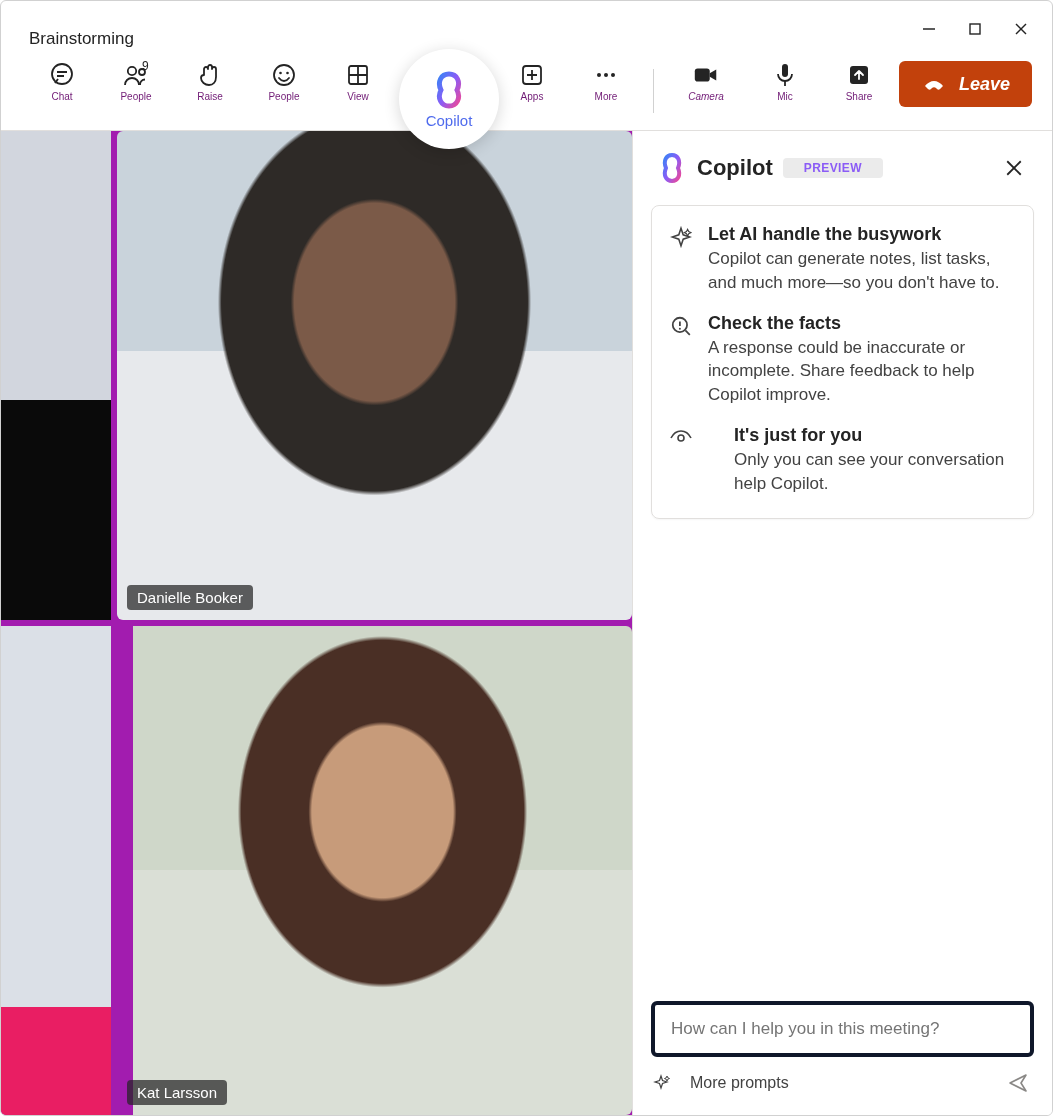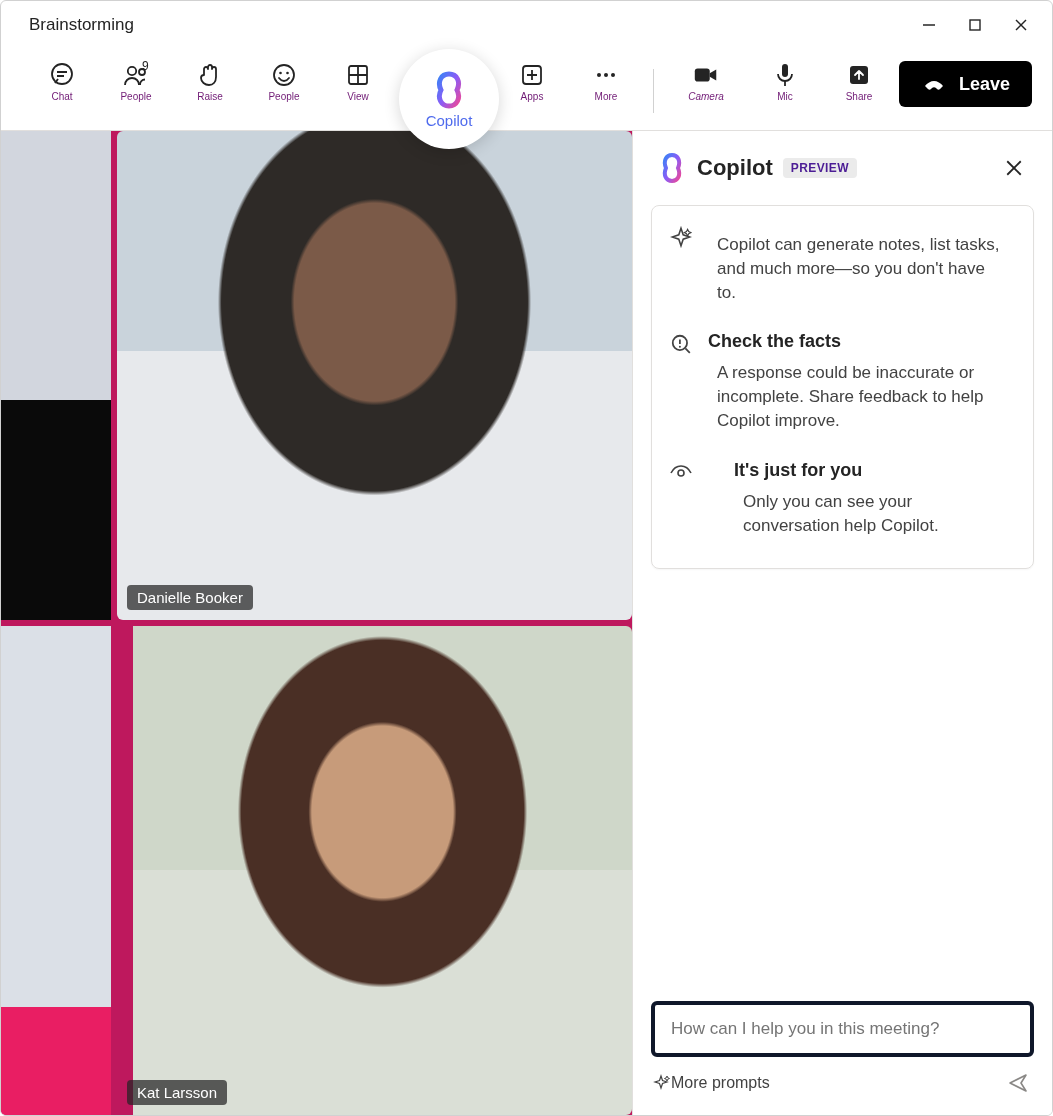--- a/index.html
+++ b/index.html
@@ -1,20 +1,20 @@
 <!DOCTYPE html>
 <html><head>
 <meta charset="utf-8">
 <style>
   * { box-sizing: border-box; }
   html, body { margin:0; padding:0; font-family:"Segoe UI", -apple-system, Helvetica, Arial, sans-serif; background:#fff; color:#242424; }
   body { width:1053px; height:1116px; display:flex; flex-direction:column; overflow:hidden; border:1px solid #d1d1d1; border-radius:6px; position:relative; }
 
   
-  .title-bar { height:48px; display:flex; align-items:center; padding:0 8px 0 28px; }
+  .title-bar { height:48px; display:flex; align-items:flex-end; padding:0 8px 0 28px; }
   .title-bar .title { font-size:17px; color:#242424; flex:1; }
   .win-controls { display:flex; gap:0; }
   .win-btn { width:46px; height:40px; display:flex; align-items:center; justify-content:center; color:#242424; }
   .win-btn svg { width:14px; height:14px; }
 
   
   .toolbar { height:82px; display:flex; align-items:flex-start; padding:6px 20px 0 24px; gap:0; border-bottom:1px solid #e1dfdd; position:relative; }
   .tool-item { width:74px; display:flex; flex-direction:column; align-items:center; gap:2px; padding:6px 0 0 0; cursor:pointer; position:relative; }
   .tool-item.wide { width:84px;font-style:italic; }
   .tool-item .icon { width:28px; height:28px; display:flex; align-items:center; justify-content:center; position:relative; }
@@ -24,26 +24,26 @@
 
   .copilot-floating {
     position:absolute; top:48px; left:398px; width:100px; height:100px;
     background:#fff; border-radius:50%; box-shadow:0 3px 16px rgba(0,0,0,0.16);
     display:flex; flex-direction:column; align-items:center; justify-content:center; gap:2px;
     z-index:10;
   }
   .copilot-floating .icon { width:40px; height:40px; display:flex; align-items:center; justify-content:center; }
   .copilot-floating .label { font-size:15px; color:#4F6BED; font-weight:500; }
 
-  .leave-btn { margin-left:auto; margin-top:6px; height:46px; padding:0 22px; background:#000000; color:#fff; border:none; border-radius:6px; font-size:18px; font-weight:600; display:flex; align-items:center; gap:12px; cursor:pointer; }
+  .leave-btn { margin-left:auto; margin-top:6px; height:46px; padding:0 22px; background:#c2410c; color:#fff; border:none; border-radius:6px; font-size:18px; font-weight:600; display:flex; align-items:center; gap:12px; cursor:pointer;font-style:italic; }
   .leave-btn svg { width:26px; height:26px; }
 
   
   .body { flex:1; display:flex; min-height:0; }
-  .video-area { flex:1; display:grid; grid-template-columns:110px 1fr; grid-template-rows:1fr 1fr; gap:6px; background:#be185d; padding:0; min-width:0; }
+  .video-area { flex:1; display:grid; grid-template-columns:110px 1fr; grid-template-rows:1fr 1fr; gap:6px; background:#a21caf; padding:0; min-width:0; }
   .tile { position:relative; overflow:hidden; }
   .tile.left { grid-column:1; background:#d8dbe3; }
   .tile.left.top { grid-row:1; }
   .tile.left.bottom { grid-row:2; }
   .tile.main { grid-column:2; border-radius:6px; }
   .tile.main.top { grid-row:1; }
   .tile.main.bottom { grid-row:2;padding-left:16px; }
   .name-tag { position:absolute; left:10px; bottom:10px; background:rgba(36,36,36,0.72); color:#fff; font-size:15px; padding:4px 10px; border-radius:4px; }
 
   
@@ -51,35 +51,35 @@
   .portrait.p1 { background:radial-gradient(ellipse at 50% 35%, #7b5a48 0%, #7b5a48 22%, #2e2a27 23%, #2e2a27 42%, transparent 43%), linear-gradient(#c9d3db 0%, #c9d3db 45%, #e7e9ec 45%, #e7e9ec 100%); }
   .portrait.p2 { background:radial-gradient(ellipse at 50% 38%, #c79b7a 0%, #c79b7a 20%, #4a2f25 21%, #4a2f25 40%, transparent 41%), linear-gradient(#cfd7c9 0%, #cfd7c9 50%, #dadfd6 50%, #dadfd6 100%); }
   .portrait.left1 { background:linear-gradient(#d2d6de 0%, #d2d6de 55%, #0a0a0a 55%, #0a0a0a 100%); }
   .portrait.left2 { background:linear-gradient(#dbe0e7 0%, #dbe0e7 78%, #e91e63 78%, #e91e63 100%); }
 
   
   .copilot-panel { width:420px; display:flex; flex-direction:column; border-left:1px solid #e1dfdd; background:#fff; }
   .cp-header { display:flex; align-items:center; padding:22px 24px 10px 24px; gap:10px; }
   .cp-header .icon { width:30px; height:30px; }
   .cp-title { font-size:22px; font-weight:600; }
-  .cp-badge { font-size:12px; font-weight:600; color:#4c1d95; background:#ebebeb; padding:3px 8px; border-radius:4px; letter-spacing:0.4px; }
+  .cp-badge { font-size:12px; font-weight:600; color:#8b5cf6; background:#ebebeb; padding:3px 21px; border-radius:4px; letter-spacing:0.4px; }
   .cp-close { margin-left:auto; width:28px; height:28px; display:flex; align-items:center; justify-content:center; cursor:pointer; }
 
   .cp-card { margin:12px 18px 0 18px; border:1px solid #e1dfdd; border-radius:8px; padding:18px 18px 22px 18px; box-shadow:0 1px 2px rgba(0,0,0,0.04); }
   .cp-block { display:flex; gap:14px; margin-bottom:18px; }
   .cp-block:last-child { margin-bottom:0;gap:40px; }
   .cp-block .blk-icon { width:24px; flex:none; padding-top:2px; }
   .cp-block h4 { margin:0 0 2px 0; font-size:18px; font-weight:600; }
-  .cp-block p { margin:9px; font-size:17px; line-height:1.4; color:#424242; }
+  .cp-block p { margin:0; font-size:17px; line-height:1.4; color:#424242; }
 
   .cp-spacer { flex:1; }
   .cp-input-wrap { padding:0 18px; }
   .cp-input { width:100%; border:4px solid #0f172a; border-radius:6px; padding:14px 16px; font-size:17px; color:#8a8886; background:#fff; outline:none; }
   .cp-footer { display:flex; align-items:center; padding:12px 20px 18px 20px; }
-  .more-prompts { display:flex; align-items:center; gap:0; font-size:16px; color:#424242; cursor:pointer; }
+  .more-prompts { display:flex; align-items:center; gap:19px; font-size:16px; color:#424242; cursor:pointer; }
   .send-btn { margin-left:auto; width:28px; height:28px; display:flex; align-items:center; justify-content:center; cursor:pointer; color:#8a8886; }
 
   
   svg { display:block; }
 </style>
 </head>
 <body>
 
 <div class="title-bar">
   <div class="title">Brainstorming</div>
@@ -289,20 +289,21 @@
 
     <div class="cp-card">
       <div class="cp-block">
         <div class="blk-icon">
           <svg viewBox="0 0 20 20" width="22" height="22">
               <path d="M10 2 L12 8 L18 10 L12 12 L10 18 L8 12 L2 10 L8 8 Z" fill="none" stroke="#424242" stroke-width="1.4"></path>
               <path d="M16 3 L17 5 L19 6 L17 7 L16 9 L15 7 L13 6 L15 5 Z" fill="none" stroke="#424242" stroke-width="1"></path>
             </svg>
         </div>
         <div>
+          <h4>Let AI handle the busywork</h4>
           <p>Copilot can generate notes, list tasks, and much more—so you don't have to.</p>
         </div>
       </div>
       <div class="cp-block">
         <div class="blk-icon">
           <svg viewBox="0 0 20 20" width="22" height="22">
               <circle cx="9" cy="9" r="6.5" fill="none" stroke="#424242" stroke-width="1.6"></circle>
               <line x1="14" y1="14" x2="18" y2="18" stroke="#424242" stroke-width="1.6"></line>
               <line x1="9" y1="6" x2="9" y2="10" stroke="#424242" stroke-width="1.6"></line>
               <circle cx="9" cy="12.5" r="0.9" fill="#424242"></circle>

